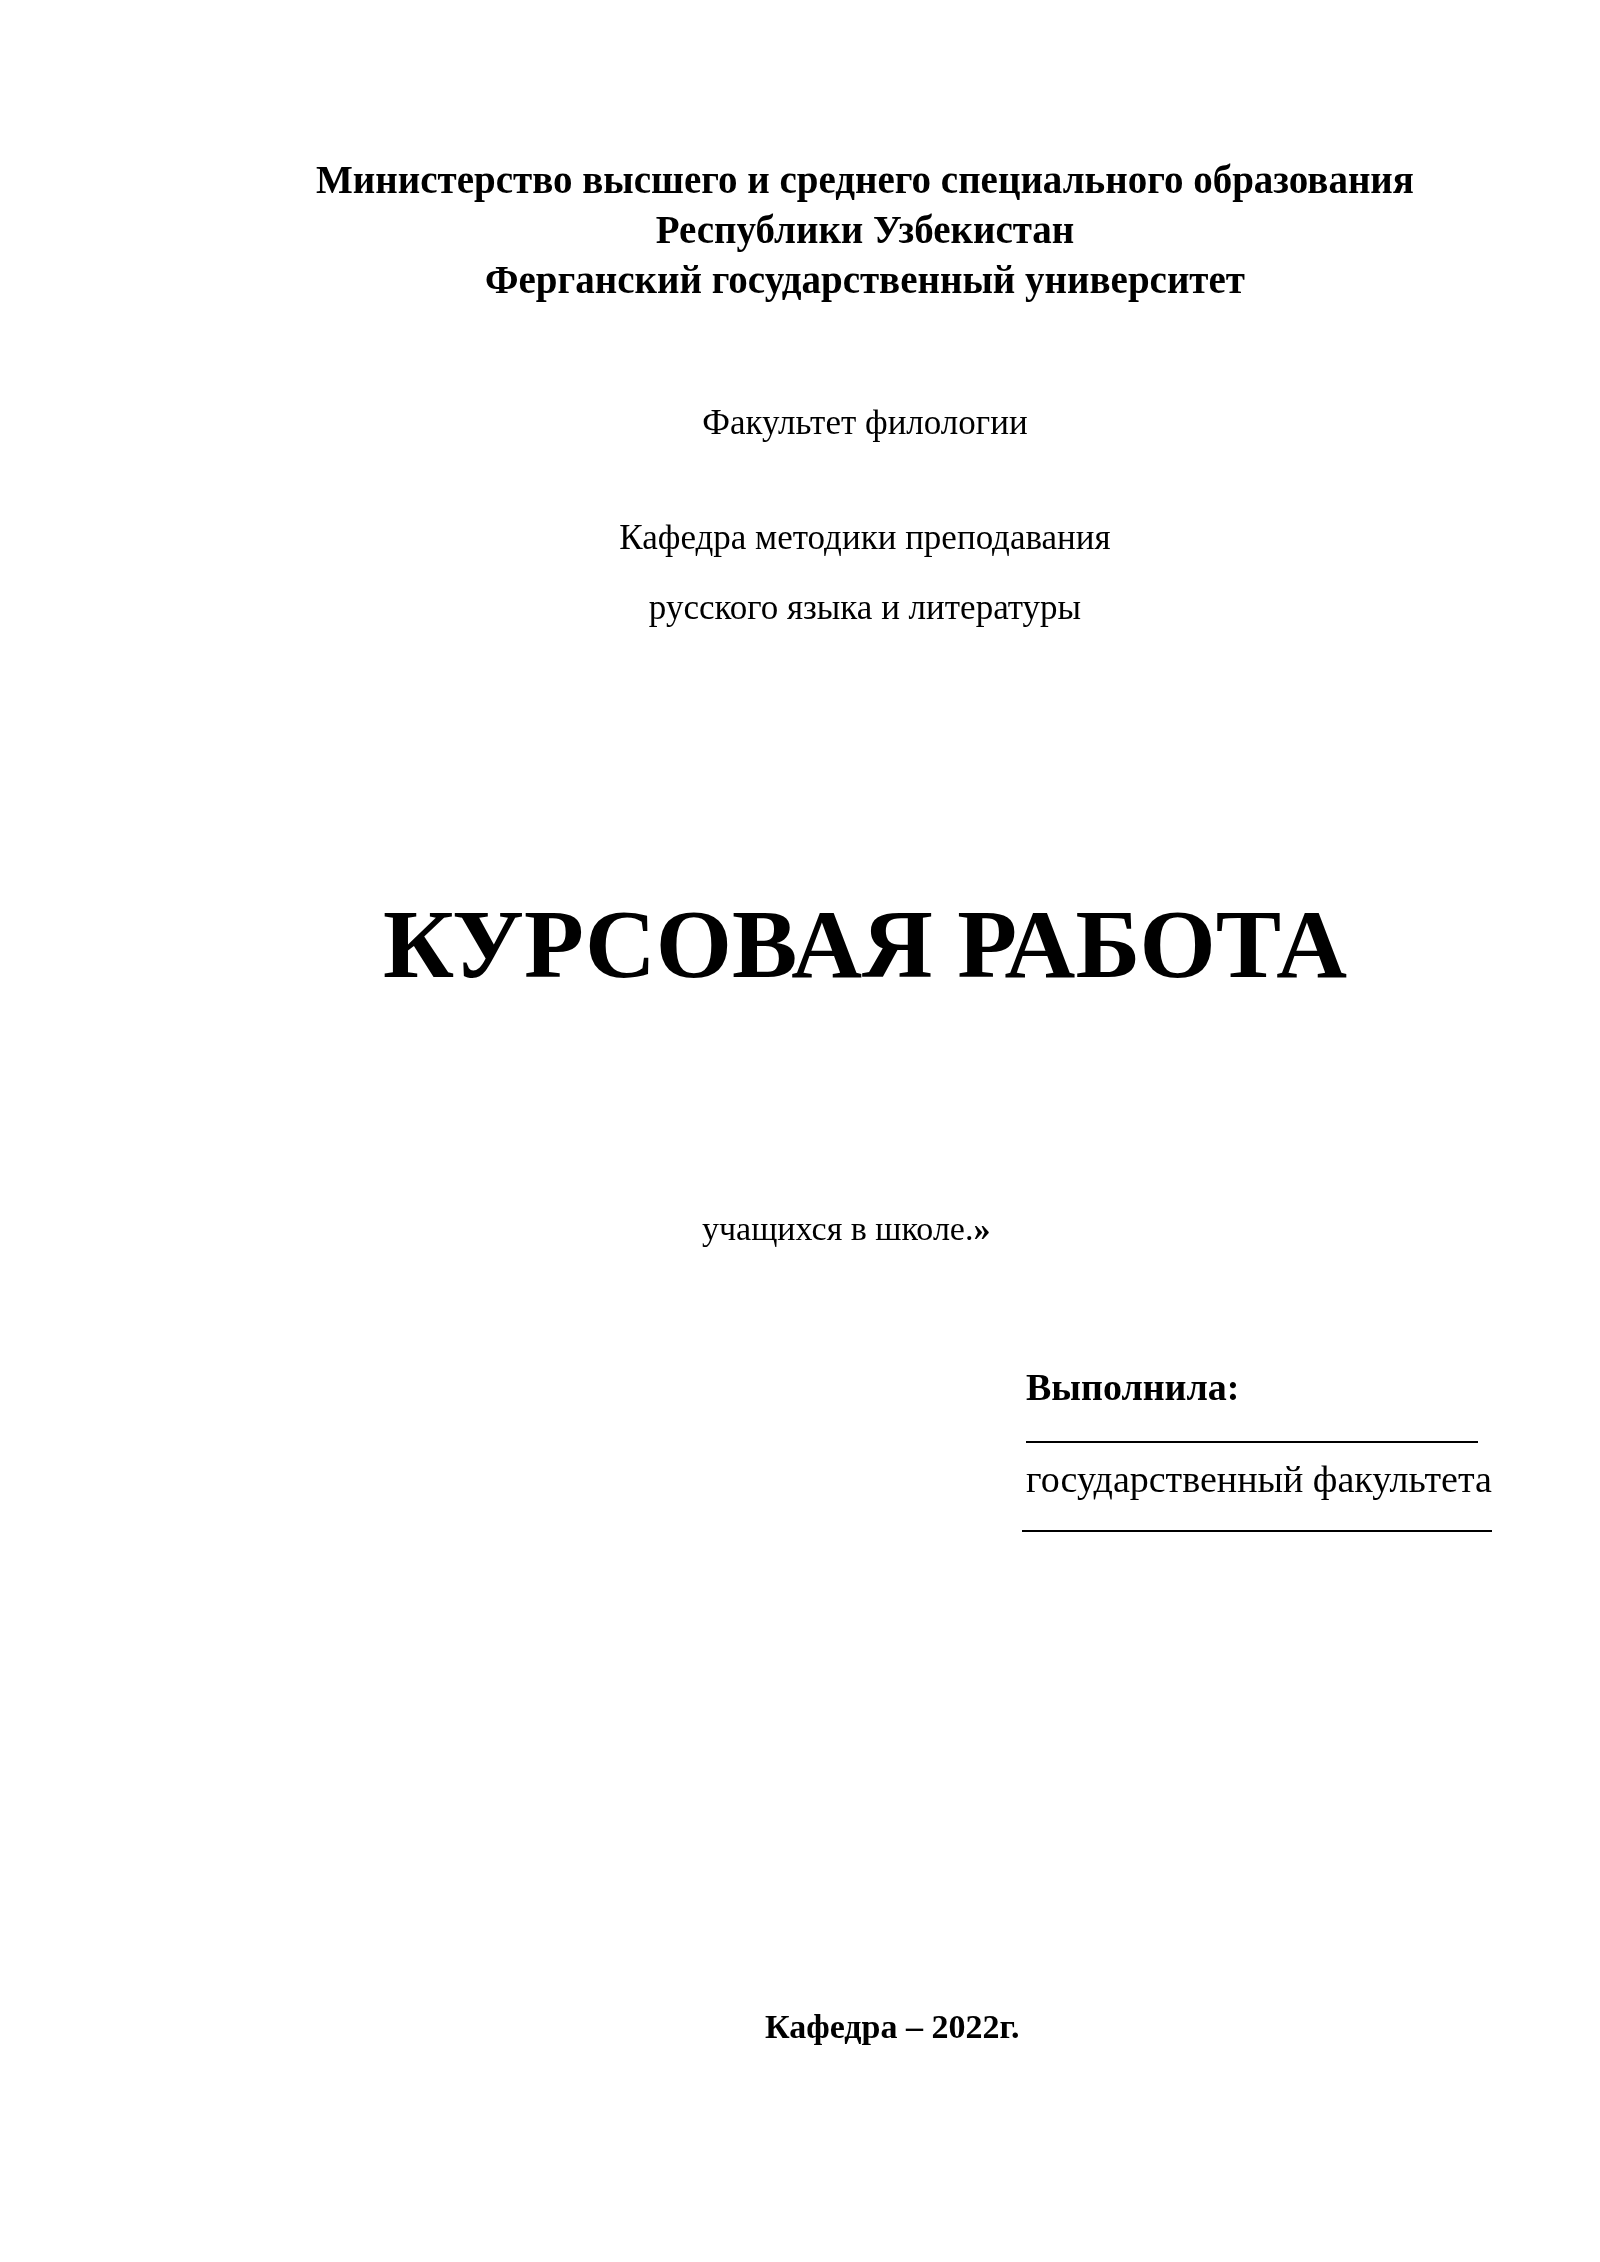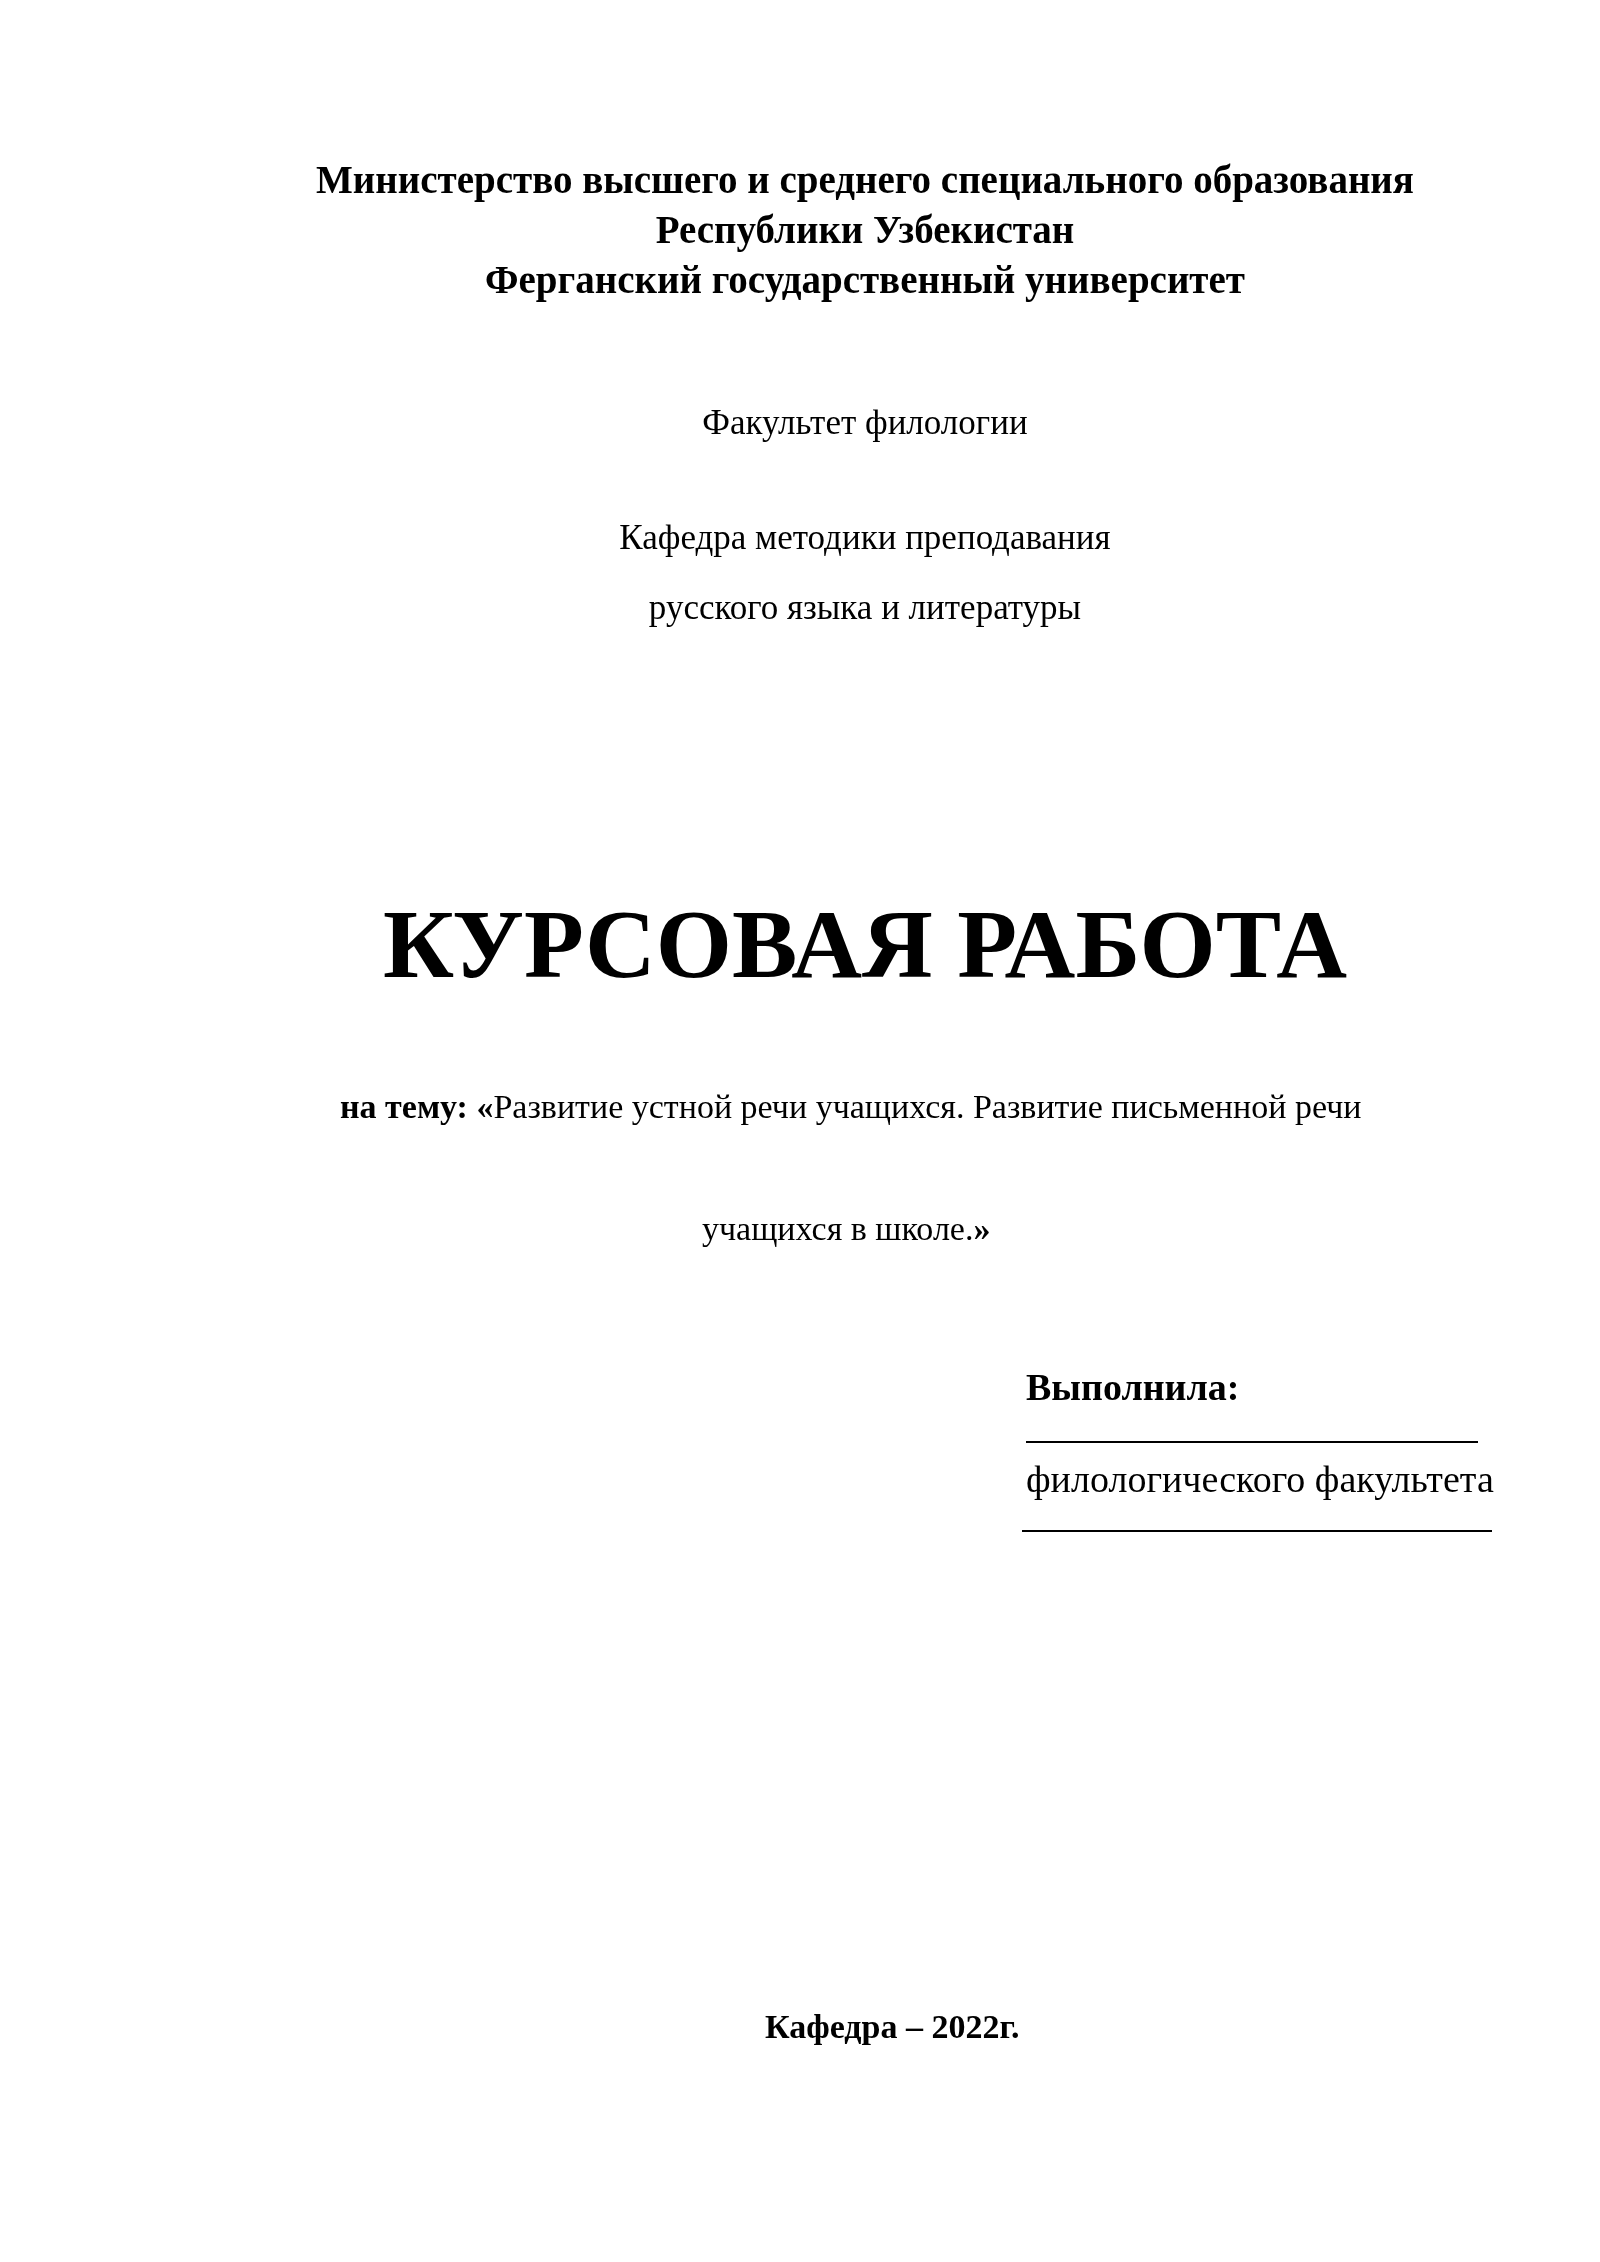--- a/index.html
+++ b/index.html
@@ -25,28 +25,24 @@
   <div class="line center b h1" style="top:210px;">Республики Узбекистан</div>
   <div class="line center b h1" style="top:260px;">Ферганский государственный университет</div>
 
   <div class="line center fac" style="top:405px;">Факультет филологии</div>
 
   <div class="line center fac" style="top:520px;">Кафедра методики преподавания</div>
   <div class="line center fac" style="top:590px;">русского языка и литературы</div>
 
   <div class="line center title" style="top:895px;">КУРСОВАЯ РАБОТА</div>
 
-  <div class="line topic" style="top:1090px; left:340px;">
-    <span class="b">на тему:</span>
-    <span class="b">«</span><span>Развитие устной речи учащихся. Развитие письменной речи</span>
-  </div>
   <div class="line topic" style="top:1212px; left:702px;">
     <span>учащихся в школе.</span><span class="b">»</span>
   </div>
 
   <div class="line sig b" style="top:1368px;">Выполнила:</div>
   <div class="rule" style="top:1441px; left:1026px; width:452px;"></div>
-  <div class="line sig" style="top:1460px;">филологического факультета</div>
+  <div class="line sig" style="top:1460px;">государственный факультета</div>
   <div class="rule" style="top:1530px; left:1022px; width:470px;"></div>
 
   <div class="line b" style="top:2010px; left:765px; font-size:34px;">Кафедра – 2022г.</div>
 
 </div>
 
 </body></html>

